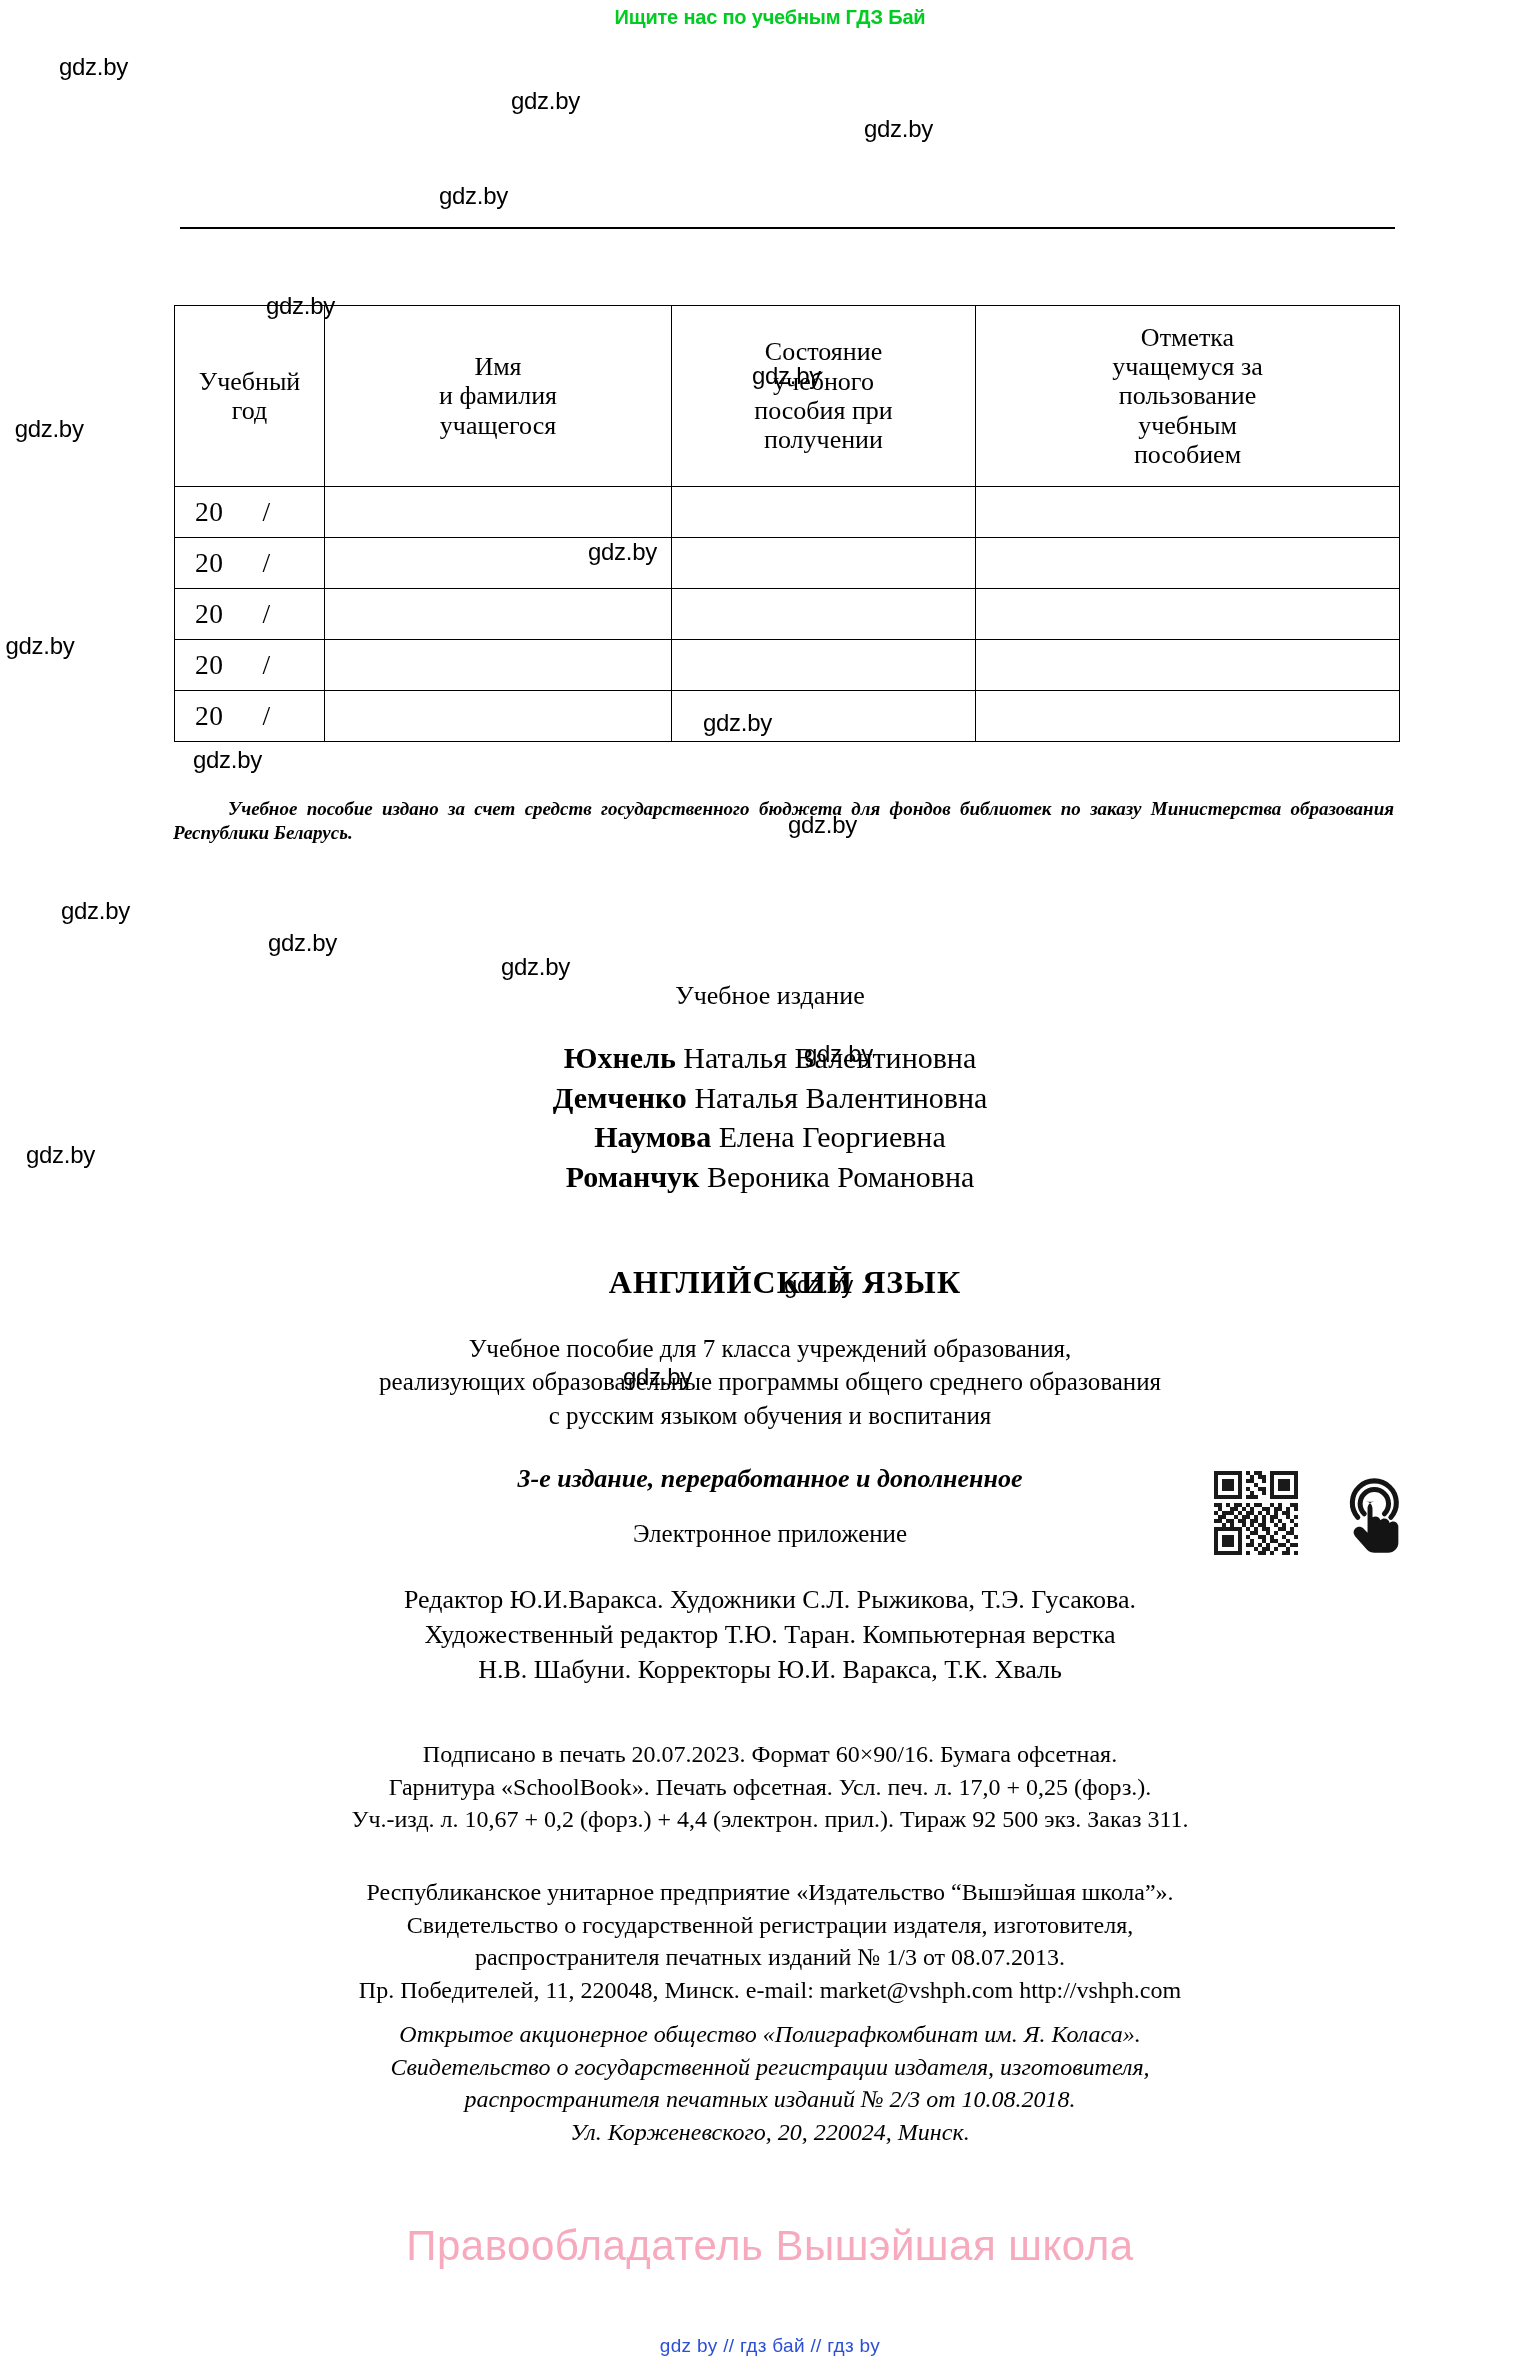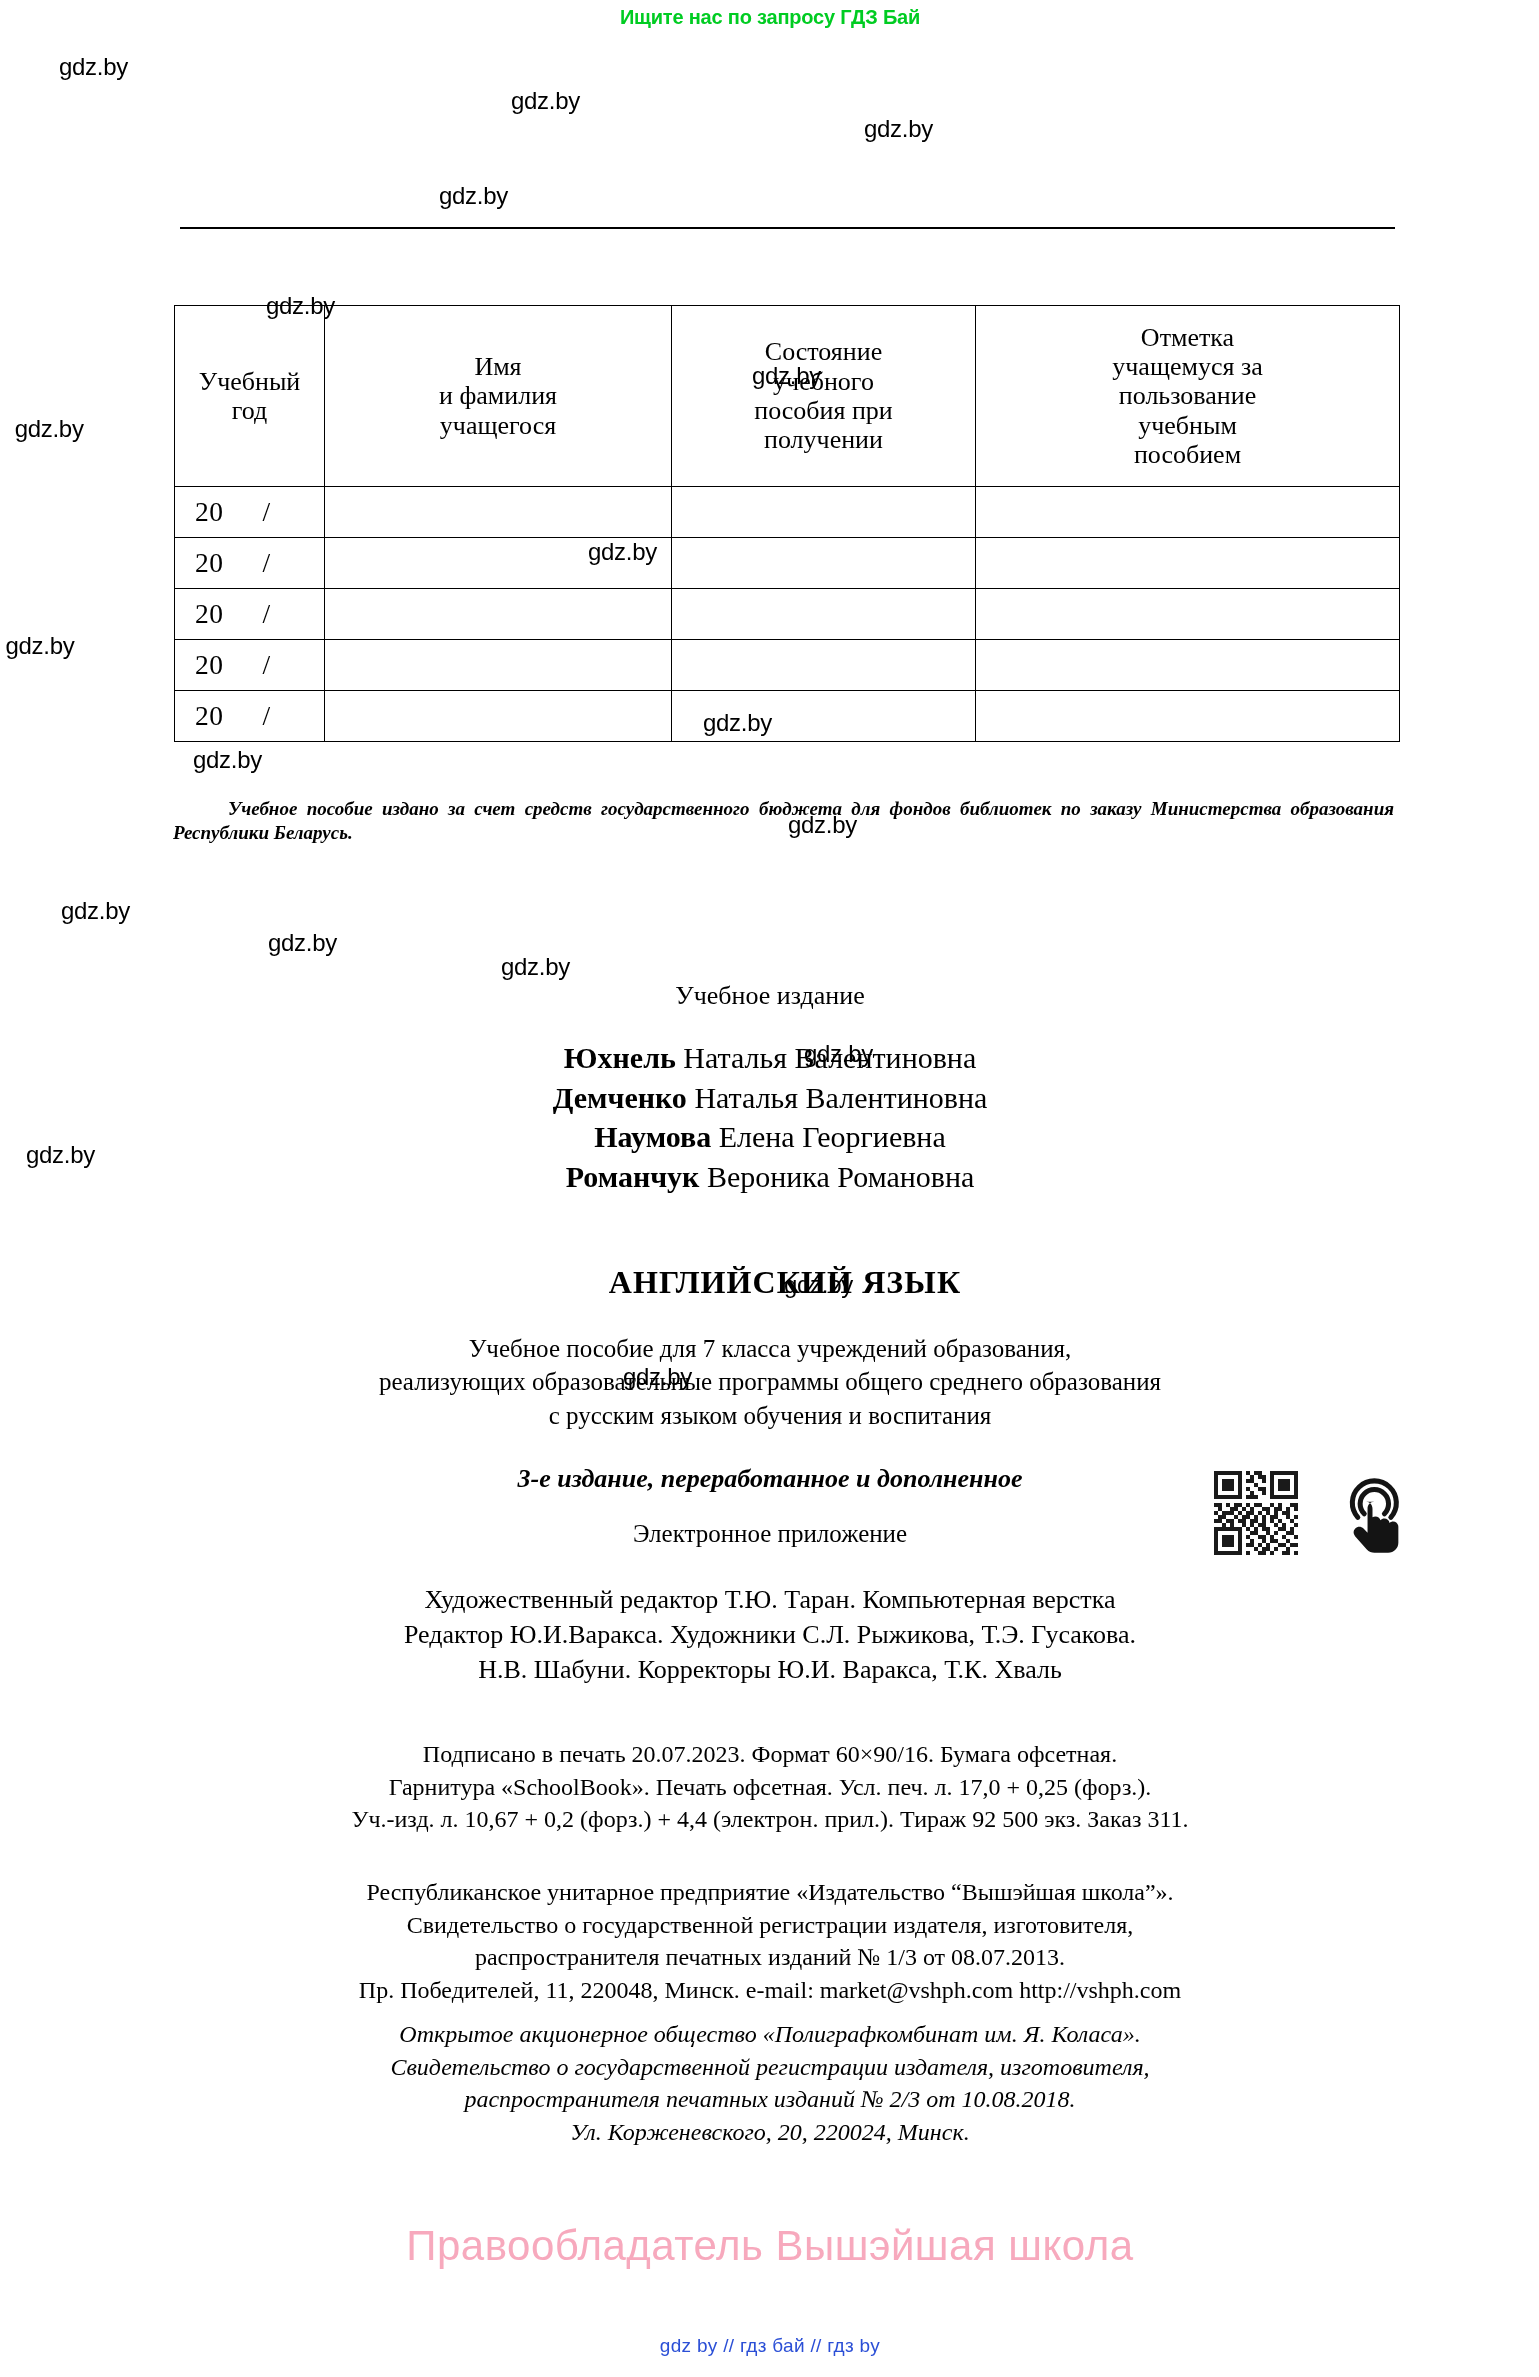--- a/index.html
+++ b/index.html
@@ -245,21 +245,21 @@
     width: 79px;
     height: 88px;
   }
   .hand-box svg { display: block; }
 </style>
 </head>
 <body>
 
 <div id="page">
 
-  <div class="top-banner">Ищите нас по запросу ГДЗ Бай</div>
+  <div class="top-banner">Ищите нас по учебным ГДЗ Бай</div>
 
   <div id="wm-layer">
       <div class="wm" style="left: 59px; top: 53px;">gdz.by</div>
       <div class="wm" style="left: 511px; top: 87px;">gdz.by</div>
       <div class="wm" style="left: 864px; top: 115px;">gdz.by</div>
       <div class="wm" style="left: 439px; top: 182px;">gdz.by</div>
       <div class="wm" style="left: 266px; top: 292px;">gdz.by</div>
       <div class="wm" style="left: 752px; top: 362px;">gdz.by</div>
       <div class="wm" style="left: 14.7px; top: 415px;">gdz.by</div>
       <div class="wm" style="left: 588px; top: 538px;">gdz.by</div>
@@ -499,22 +499,22 @@
                c-0.5 -2.7 -2.8 -4.7 -5.7 -4.7
                c-1.6 0 -3.1 0.7 -4.2 1.7
                c-0.7 -2.4 -2.9 -4.1 -5.5 -4.1
                c-1.2 0 -2.3 0.4 -3.2 1
                l0 -9.3
                c0 -4.3 -2.9 -7.6 -7.0 -7.6 z" fill="#141414"></path>
     </svg>
   </div>
 
   <div class="credits">
+    <span class="ln">Редактор Ю.И.Варакса. Художники С.Л. Рыжикова, Т.Э. Гусакова.</span>
     <span class="ln">Художественный редактор Т.Ю. Таран. Компьютерная верстка</span>
-    <span class="ln">Редактор Ю.И.Варакса. Художники С.Л. Рыжикова, Т.Э. Гусакова.</span>
     <span class="ln">Н.В. Шабуни. Корректоры Ю.И. Варакса, Т.К. Хваль</span>
   </div>
 
   <div class="print-info">
     <span class="ln">Подписано в печать 20.07.2023. Формат 60×90/16. Бумага офсетная.</span>
     <span class="ln">Гарнитура «SchoolBook». Печать офсетная. Усл. печ. л. 17,0 + 0,25 (форз.).</span>
     <span class="ln">Уч.-изд. л. 10,67 + 0,2 (форз.) + 4,4 (электрон. прил.). Тираж 92 500 экз. Заказ 311.</span>
   </div>
 
   <div class="publisher">

